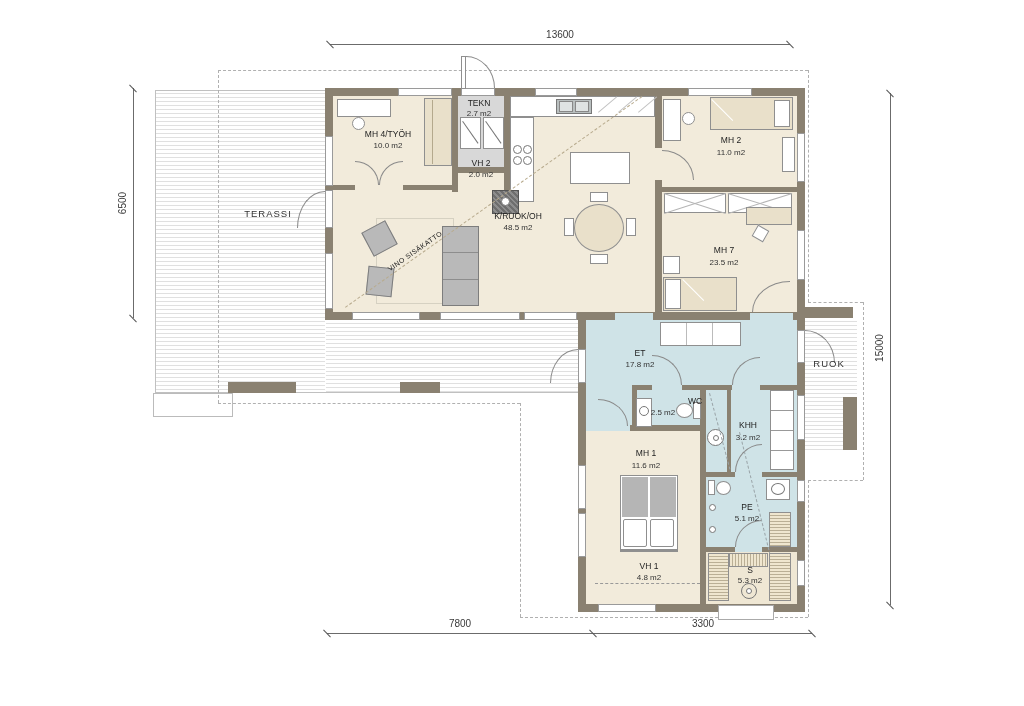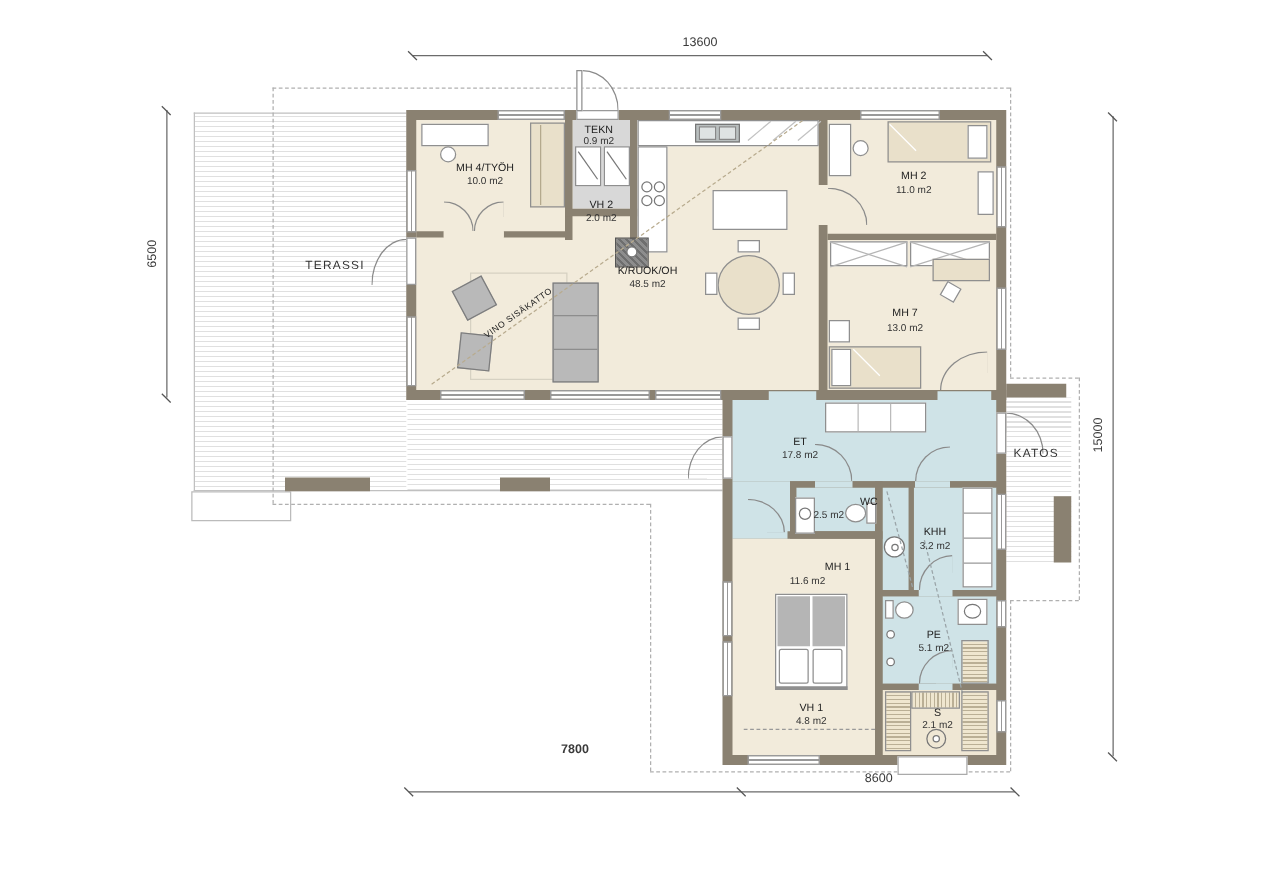--- a/index.html
+++ b/index.html
@@ -252,46 +252,46 @@
 
   <div class="bench-h" style="left:708px;top:553px;width:21px;height:48px;"></div>
   <div class="bench-v" style="left:729px;top:553px;width:39px;height:14px;"></div>
   <div class="bench-h" style="left:769px;top:553px;width:22px;height:48px;"></div>
   <div class="dot" style="left:741px;top:583px;width:16px;height:16px;background:#efe7d4;"></div>
   <div class="dot" style="left:746px;top:588px;width:6px;height:6px;"></div>
 
   <div class="lbl" style="left:388px;top:134px;">MH 4/TYÖH</div>
   <div class="lbl small" style="left:388px;top:145px;">10.0 m2</div>
   <div class="lbl" style="left:479px;top:103px;">TEKN</div>
-  <div class="lbl small" style="left:479px;top:113px;">0.9 m2</div>
+  <div class="lbl small" style="left:479px;top:113px;">2.7 m2</div>
   <div class="lbl" style="left:481px;top:163px;">VH 2</div>
   <div class="lbl small" style="left:481px;top:174px;">2.0 m2</div>
   <div class="lbl" style="left:518px;top:216px;">K/RUOK/OH</div>
   <div class="lbl small" style="left:518px;top:227px;">48.5 m2</div>
   <div class="lbl" style="left:731px;top:140px;">MH 2</div>
   <div class="lbl small" style="left:731px;top:152px;">11.0 m2</div>
   <div class="lbl" style="left:724px;top:250px;">MH 7</div>
-  <div class="lbl small" style="left:724px;top:262px;">13.0 m2</div>
+  <div class="lbl small" style="left:724px;top:262px;">23.5 m2</div>
   <div class="lbl" style="left:640px;top:353px;">ET</div>
   <div class="lbl small" style="left:640px;top:364px;">17.8 m2</div>
   <div class="lbl" style="left:663px;top:401px;margin-left:32px;">WC</div>
   <div class="lbl small" style="left:663px;top:412px;">2.5 m2</div>
   <div class="lbl" style="left:748px;top:425px;">KHH</div>
   <div class="lbl small" style="left:748px;top:437px;">3.2 m2</div>
-  <div class="lbl" style="left:646px;top:453px;margin-left:24px;">MH 1</div>
+  <div class="lbl" style="left:646px;top:453px;">MH 1</div>
   <div class="lbl small" style="left:646px;top:465px;">11.6 m2</div>
   <div class="lbl" style="left:747px;top:507px;">PE</div>
   <div class="lbl small" style="left:747px;top:518px;">5.1 m2</div>
   <div class="lbl" style="left:649px;top:566px;">VH 1</div>
   <div class="lbl small" style="left:649px;top:577px;">4.8 m2</div>
   <div class="lbl" style="left:750px;top:570px;">S</div>
-  <div class="lbl small" style="left:750px;top:580px;">2.1 m2</div>
+  <div class="lbl small" style="left:750px;top:580px;">5.3 m2</div>
 
   <div class="lbl zone" style="left:268px;top:213px;">TERASSI</div>
-  <div class="lbl zone" style="left:829px;top:363px;">KATOS</div>
+  <div class="lbl zone" style="left:829px;top:363px;">RUOK</div>
   <div class="lbl" style="left:415px;top:251px;font-size:7px;letter-spacing:0.5px;transform:translate(-50%,-50%) rotate(-35deg);">VINO SISÄKATTO</div>
 
   <div class="dimline" style="left:330px;top:44px;width:460px;height:1px;"></div>
   <div class="tick" style="left:325px;top:44px;"></div>
   <div class="tick" style="left:785px;top:44px;"></div>
   <div class="dimlbl" style="left:560px;top:34px;">13600</div>
 
   <div class="dimline" style="left:133px;top:88px;width:1px;height:230px;"></div>
   <div class="tick" style="left:128px;top:88px;"></div>
   <div class="tick" style="left:128px;top:318px;"></div>
@@ -300,16 +300,16 @@
   <div class="dimline" style="left:890px;top:93px;width:1px;height:512px;"></div>
   <div class="tick" style="left:885px;top:93px;"></div>
   <div class="tick" style="left:885px;top:605px;"></div>
   <div class="dimlbl rot" style="left:879px;top:348px;">15000</div>
 
   <div class="dimline" style="left:327px;top:633px;width:266px;height:1px;"></div>
   <div class="dimline" style="left:593px;top:633px;width:219px;height:1px;"></div>
   <div class="tick" style="left:322px;top:633px;"></div>
   <div class="tick" style="left:588px;top:633px;"></div>
   <div class="tick" style="left:807px;top:633px;"></div>
-  <div class="dimlbl" style="left:460px;top:600px;font-weight:bold;">7800</div>
-  <div class="dimlbl" style="left:703px;top:623px;">8600</div>
+  <div class="dimlbl" style="left:460px;top:623px;">7800</div>
+  <div class="dimlbl" style="left:703px;top:623px;">3300</div>
 
 </div>
 
 </body></html>

